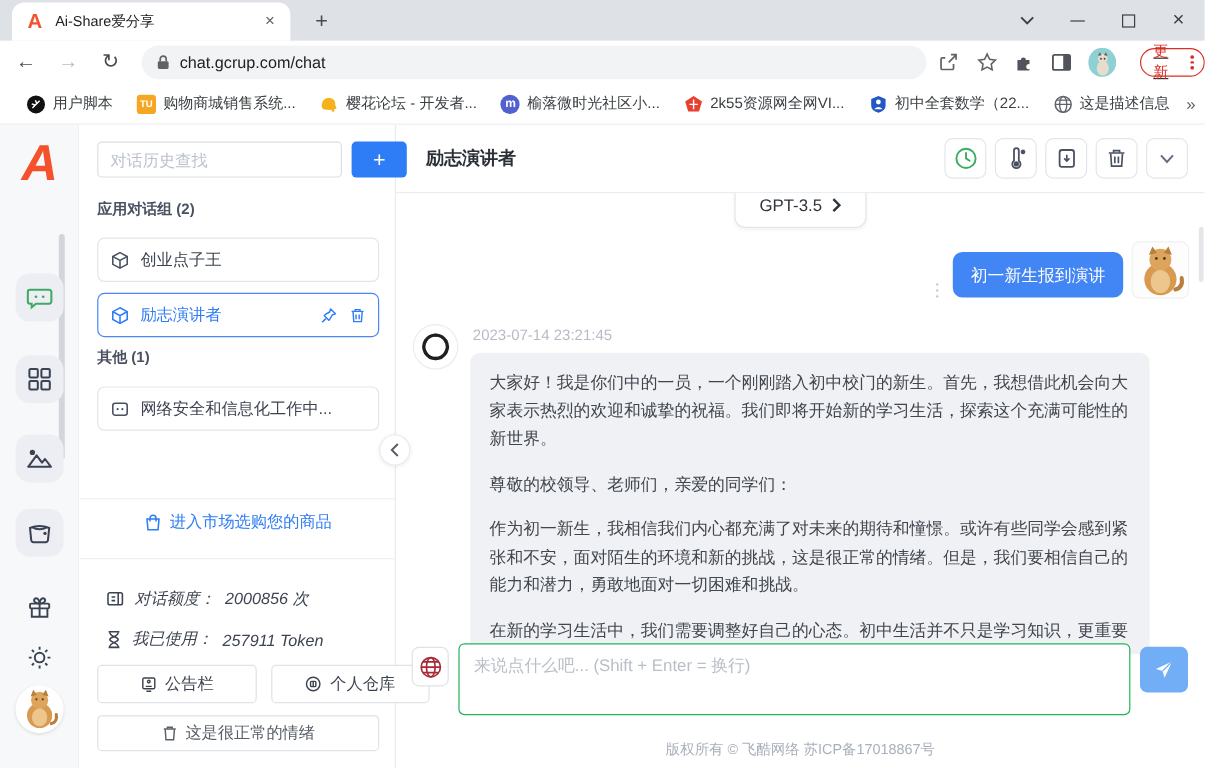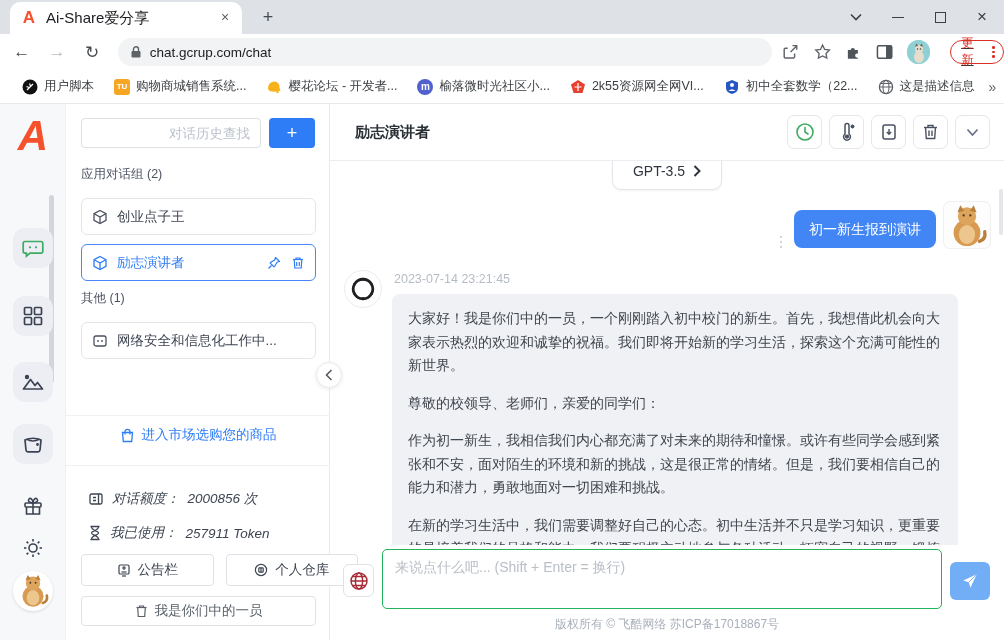--- a/index.html
+++ b/index.html
@@ -4,21 +4,21 @@
 <style>
   * { box-sizing: border-box; margin: 0; padding: 0; }
   html,body { width:1004px; height:640px; overflow:hidden; }
   body { font-family:"Liberation Sans","DejaVu Sans",sans-serif; background:#fff; color:#333; position:relative; }
   svg { display:block; }
 
   
   .tabstrip { position:absolute; top:0; left:0; width:1004px; height:34px; background:#dee1e6; display:flex; align-items:flex-end; }
   .tab { position:relative; margin-left:10px; width:232px; height:32px; background:#fff; border-radius:10px 10px 0 0; display:flex; align-items:center; padding:0 8px 0 10px; }
   .tab-fav { width:18px; height:18px; font-weight:800; font-size:17px; color:#f4512c; line-height:18px; text-align:center; }
-  .tab-title { flex:1; font-size:15px; color:#202124; margin-left:8px; white-space:nowrap; overflow:hidden; }
+  .tab-title { flex:1; font-size:12px; color:#202124; margin-left:8px; white-space:nowrap; overflow:hidden; }
   .tab-close { width:18px; height:18px; border-radius:50%; font-size:14px; color:#5f6368; text-align:center; line-height:17px; cursor:pointer; }
   .newtab { width:28px; height:28px; margin:0 0 2px 12px; font-size:18px; color:#454b52; text-align:center; line-height:26px; border-radius:50%; }
   .winctl { position:absolute; right:0; top:0; height:34px; display:flex; align-items:center; gap:26px; padding-right:14px; }
   .wc { width:16px; height:16px; display:flex; align-items:center; justify-content:center; color:#3c4043; }
   .wc-min { width:12px; height:0; border-top:1.6px solid #3c4043; }
   .wc-max { width:11px; height:11px; border:1.6px solid #3c4043; }
   .wc-close { font-size:17px; line-height:14px; }
 
   .toolbar { position:absolute; top:34px; left:0; width:1004px; height:36px; background:#fff; display:flex; align-items:center; }
   .navbtn { width:28px; height:28px; display:flex; align-items:center; justify-content:center; font-size:17px; color:#474c51; margin-left:8px; }
@@ -47,24 +47,24 @@
   .rail { position:relative; width:66px; background:#f7f8fa; border-right:1px solid #eef0f3; }
   .rail-logo { position:absolute; top:8px; left:0; width:66px; text-align:center; font-size:42px; font-weight:800; color:#f4512c; font-style:italic; }
   .rail-scroll { position:absolute; top:91px; left:49px; width:5px; height:188px; border-radius:3px; background:#d2d5db; }
   .rail-btn { position:absolute; left:13px; width:40px; height:40px; border-radius:12px; display:flex; align-items:center; justify-content:center; }
   .rail-btn.bg { background:#ecEEf4; background:#eceef4; }
   .rail-cat { position:absolute; left:13px; width:40px; height:40px; border-radius:50%; background:#fff; box-shadow:0 1px 3px rgba(0,0,0,.12); display:flex; align-items:center; justify-content:center; overflow:hidden; }
 
   
   .panel { position:relative; width:264px; background:#fff; border-right:1px solid #e9ebee; }
   .search-row { position:absolute; top:14px; left:15px; display:flex; gap:8px; }
-  .search-input { width:180px; height:30px; border:1px solid #dcdfe4; border-radius:4px; padding:0 10px; font-size:13.5px; color:#333; outline:none; font-family:inherit;text-align:right; }
+  .search-input { width:204px; height:30px; border:1px solid #dcdfe4; border-radius:4px; padding:0 10px; font-size:13.5px; color:#333; outline:none; font-family:inherit; }
   .search-input::placeholder { color:#bcc2cb; }
   .add-btn { width:46px; height:30px; background:#2e7cf6; border:none; border-radius:4px; color:#fff; font-size:18px; line-height:28px; cursor:pointer; }
-  .sec-label { position:absolute; left:15px; font-size:12.5px; color:#4a5160; font-weight:400; }
+  .sec-label { position:absolute; left:15px; font-size:12.5px; color:#4a5160; font-weight:700; }
   .conv-card { position:absolute; left:15px; width:235px; height:37px; border:1px solid #e3e5ea; border-radius:6px; background:#fff; display:flex; align-items:center; padding:0 10px; }
   .conv-card .name { font-size:13.5px; color:#3d4450; margin-left:9px; white-space:nowrap; overflow:hidden; flex:1; }
   .conv-card.selected { border-color:#4a86f7; }
   .conv-card.selected .name { color:#2e7cf6; }
   .card-actions { display:flex; align-items:center; gap:10px; }
   .divider { position:absolute; left:0; width:264px; border-top:1px solid #eef0f2; }
   .market-link { position:absolute; top:322px; left:0; width:264px; display:flex; align-items:center; justify-content:center; gap:7px; color:#2e7cf6; font-size:13.5px; cursor:pointer; }
   .quota-row { position:absolute; left:22px; display:flex; align-items:center; font-size:13.5px; color:#3d4450; gap:8px;font-style:italic; }
   .quota-val { color:#3d4450; }
   .panel-btn { border:1px solid #dfe2e7; border-radius:4px; background:#fff; color:#3d4450; font-size:13.5px; display:flex; align-items:center; justify-content:center; gap:7px; cursor:pointer; font-family:inherit; }
@@ -89,21 +89,21 @@
   .msg-dots i { width:2.5px; height:2.5px; border-radius:50%; background:#c3c8cf; }
   .user-bubble { background:#4285f4; color:#fff; font-size:14px; padding:10px 15px; border-radius:8px; line-height:1.3; }
   .user-avatar { width:46px; height:46px; border-radius:6px; background:#fdfdfd; box-shadow:0 0 0 1px #f0f0f0; overflow:hidden; }
 
   .asst-row { display:flex; margin-top:22px; gap:10px; }
   .asst-avatar { width:38px; height:38px; border-radius:50%; background:#fff; border:1px solid #ececec; display:flex; align-items:center; justify-content:center; flex:none; }
   .asst-time { font-size:12.5px; color:#b6bcc6; margin:2px 0 8px 2px; }
   .asst-bubble { background:#f0f1f4; border-radius:8px; padding:13px 16px; font-size:14px; color:#40464e; line-height:1.68; max-width:566px; }
   .asst-bubble p + p { margin-top:14px; }
 
-  .composer { position:absolute; left:13px; right:14px; bottom:31px; display:flex; align-items:center; gap:8px; }
+  .composer { position:absolute; left:13px; right:14px; bottom:44px; display:flex; align-items:flex-start; gap:8px; }
   .plugin-btn { width:31px; height:33px; border:1px solid #e0e2e6; border-radius:6px; background:#fff; display:flex; align-items:center; justify-content:center; margin-top:3px; cursor:pointer; }
   .chat-input { flex:1; height:60px; border:1.5px solid #21b35a; border-radius:5px; resize:none; padding:9px 12px; font-size:14px; font-family:inherit; color:#333; outline:none; }
   .chat-input::placeholder { color:#b9bec7; }
   .send-btn { width:40px; height:38px; border:none; border-radius:6px; background:#71aef5; display:flex; align-items:center; justify-content:center; margin-top:3px; cursor:pointer; }
   .footer { position:absolute; bottom:7px; left:0; right:0; text-align:center; font-size:12px; color:#a9afba; }
 </style>
 </head>
 <body>
 
 <div class="tabstrip">
@@ -422,21 +422,21 @@
     </div>
 
     <button class="panel-btn clear-btn">
       <svg width="13" height="14" viewBox="0 0 13 14">
           <g fill="none" stroke="#596068" stroke-width="1.2">
             <path d="M1.5 3.5 h10"></path>
             <path d="M4.5 3.2 V2 h4 v1.2"></path>
             <path d="M2.7 3.8 l.6 8.7 h6.4 l.6 -8.7"></path>
           </g>
         </svg>
-      <span>我是你们中的一员</span>
+      <span>这是很正常的情绪</span>
     </button>
 
     <div class="collapse-btn">
       <svg width="8" height="12" viewBox="0 0 8 12">
           <polyline points="6.5,1 1.5,6 6.5,11" fill="none" stroke="#555b63" stroke-width="1.6"></polyline>
         </svg>
     </div>
   </div>
 
   <div class="main">

